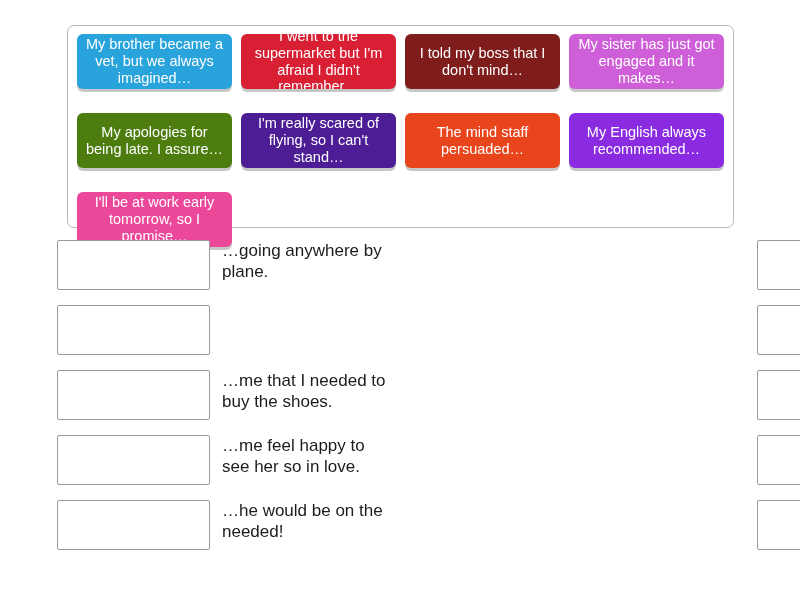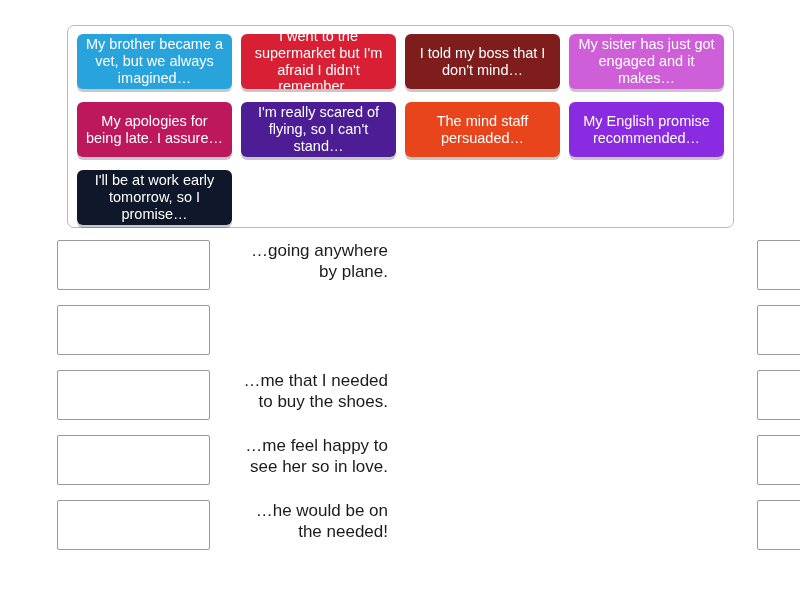--- a/index.html
+++ b/index.html
@@ -25,21 +25,21 @@
     border: 1px solid #b9b9b9;
     border-radius: 7px;
     background: #ffffff;
     box-sizing: border-box;
     padding: 6px 6px;
   }
   #tile-grid {
     display: flex;
     flex-wrap: wrap;
     align-content: flex-start;
-    gap: 13px 9px;
+    gap: 24px 9px;
     padding: 2px 3px;
     align-items: flex-end;
   }
   .tile {
     width: 155px;
     height: 55px;
     border-radius: 6px;
     display: flex;
     align-items: center;
     justify-content: center;
@@ -91,27 +91,26 @@
     width: 153px;
     height: 50px;
     border: 1px solid #9a9a9a;
     border-radius: 2px;
     background: #ffffff;
     box-sizing: border-box;
     flex: 0 0 153px;
     cursor: pointer;
   }
   .answer-text {
-    margin-left: 28px;
+    margin-left: 12px;
     font-size: 17px;
     line-height: 1.22;
     color: #1c1c1c;
     flex: 1 1 auto;
     padding-top: 1px;
-    text-align: right;
     -webkit-font-smoothing: antialiased;
   }
 </style>
 </head>
 <body>
 
 <div id="tile-tray">
   <div id="tile-grid">
 
     <div class="tile" style="background:#29A3DC">
@@ -124,37 +123,37 @@
 
     <div class="tile" style="background:#7f1d1d">
       <span>I told my boss that I don't mind…</span>
     </div>
 
 
     <div class="tile" style="background:#CE5FD8">
       <span>My sister has just got engaged and it makes…</span>
     </div>
 
-    <div class="tile" style="background:#be185d">
+    <div class="tile" style="background:#4d7c0f">
       <span>My apologies for being late. I assure…</span>
     </div>
 
     <div class="tile" style="background:#4c1d95">
       <span>I'm really scared of flying, so I can't stand…</span>
     </div>
 
     <div class="tile" style="background:#E8451C">
       <span>The mind staff persuaded…</span>
     </div>
 
     <div class="tile" style="background:#8A2BE2">
-      <span>My English promise recommended…</span>
-    </div>
-
-    <div class="tile" style="background:#0f172a">
+      <span>My English always recommended…</span>
+    </div>
+
+    <div class="tile" style="background:#ec4899">
       <span>I'll be at work early tomorrow, so I promise…</span>
     </div>
 
   </div>
 </div>
 
 <div id="answers">
 
   <div class="answer-column left">
 

